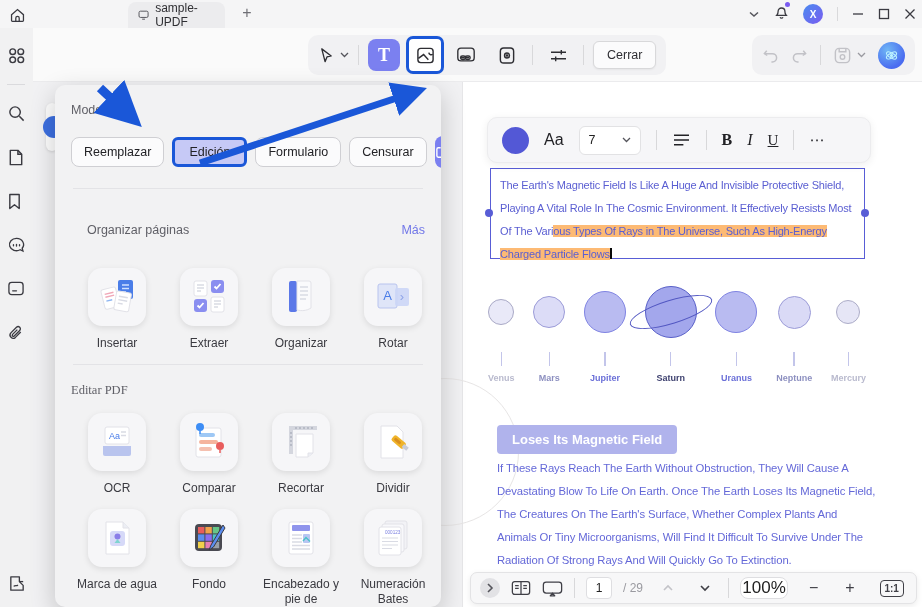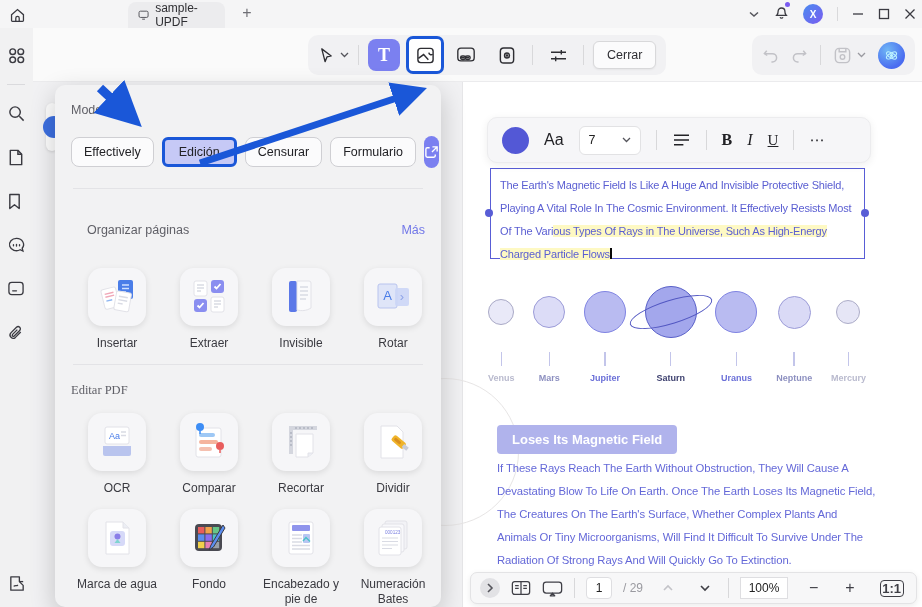--- a/index.html
+++ b/index.html
@@ -67,21 +67,21 @@
   .size-box { width:62px; height:29px; background:#fff; border:1px solid #e2e2e4; border-radius:6px; display:flex; align-items:center; padding:0 9px; font-size:12.5px; color:#222; }
   .size-box .cv { margin-left:auto; }
   .fmt-b { font-size:16px; font-weight:bold; color:#222226; font-family:"Liberation Serif",serif; }
   .fmt-i { font-size:16px; font-style:italic; color:#222226; font-family:"Liberation Serif",serif; }
   .fmt-u { font-size:15px; text-decoration:underline; color:#222226; font-family:"Liberation Serif",serif; }
   .fmt-more { font-size:15px; color:#222226; letter-spacing:1px; }
 
   
   .textbox { position:absolute; left:490px; top:168px; width:375px; height:91px; border:1.5px solid #585dd6; background:#fff; padding:5px 9px; font-size:11px; letter-spacing:-0.18px; line-height:23px; color:#5a5ed2; z-index:2; }
   .handle { position:absolute; width:8px; height:8px; border-radius:50%; background:#585dd6; z-index:3; }
-  .sel { background:#fef9c3; }
+  .sel { background:#fdba74; }
   .caret { display:inline-block; width:2.5px; height:11px; background:#0a0a0a; vertical-align:-1px; }
 
   
   .planets { position:absolute; left:488px; top:281px; width:378px; display:flex; justify-content:space-between; z-index:2; }
   .planet { display:flex; flex-direction:column; align-items:center; }
   .orb-row { height:62px; display:flex; align-items:center; justify-content:center; }
   .orb { border-radius:50%; position:relative; }
   .tick { width:1.5px; height:14px; background:#c3c5ea; margin:9px 0 7px; }
   .pl-label { font-size:9px; font-weight:bold; }
   .o-venus   { width:26px; height:26px; background:#e9e9f8; border:1px solid #a9a9c6; }
@@ -96,23 +96,23 @@
 
   
   .badge { position:absolute; left:497px; top:425px; background:#b0b3ec; color:#fff; font-size:13px; font-weight:bold; padding:7px 15px; border-radius:4px; z-index:2; }
   .para { position:absolute; left:497px; top:457px; width:382px; font-size:11.3px; letter-spacing:-0.1px; line-height:23px; color:#6468d8; z-index:2; }
 
   
   .botbar { position:absolute; left:470px; top:572px; width:447px; height:32px; background:#f7f7f8; border:1px solid #e3e3e5; border-radius:7px; box-shadow:0 2px 6px rgba(0,0,0,.08); display:flex; align-items:center; padding:0 9px; gap:11px; z-index:7; }
   .exp-btn { width:20px; height:20px; border-radius:50%; background:#e2e2e5; display:flex; align-items:center; justify-content:center; }
   .pg-box { width:26px; height:22px; background:#fff; border:1px solid #dedee1; border-radius:4px; font-size:12px; color:#222; display:flex; align-items:center; justify-content:center; }
   .pg-total { font-size:12px; color:#9a9aa0; }
-  .zoom-box { width:48px; height:22px; background:#fff; border:1px solid #dedee1; border-radius:0; font-size:12px; color:#222; display:flex; align-items:center; justify-content:center; }
+  .zoom-box { width:48px; height:22px; background:#fff; border:1px solid #dedee1; border-radius:8px; font-size:17px; color:#222; display:flex; align-items:center; justify-content:center; }
   .zbtn { font-size:16px; color:#3f3f46; }
-  .fit-box { width:24px; height:17px; border:1.5px solid #3f3f46; border-radius:4px; font-size:13px; color:#3f3f46; display:flex; align-items:center; justify-content:center; font-weight:bold; }
+  .fit-box { width:24px; height:17px; border:1.5px solid #3f3f46; border-radius:4px; font-size:10px; color:#3f3f46; display:flex; align-items:center; justify-content:center; font-weight:bold; }
 
   
   .overlay { position:absolute; left:0; top:0; width:922px; height:607px; z-index:10; pointer-events:none; }
 
   
   .ic { display:flex; align-items:center; justify-content:center; }
 </style>
 </head>
 <body>
 
@@ -369,24 +369,24 @@
     <div class="pl-label l-faint">Mercury</div>
   </div>
 </div>
 
 <div class="badge">Loses Its Magnetic Field</div>
 <div class="para">If These Rays Reach The Earth Without Obstruction, They Will Cause A Devastating Blow To Life On Earth. Once The Earth Loses Its Magnetic Field, The Creatures On The Earth's Surface, Whether Complex Plants And Animals Or Tiny Microorganisms, Will Find It Difficult To Survive Under The Radiation Of Strong Rays And Will Quickly Go To Extinction.</div>
 
 <div class="panel">
   <div class="sec-label">Modo</div>
   <div class="modes">
-    <div class="mode-btn">Effectively</div>
+    <div class="mode-btn">Reemplazar</div>
     <div class="mode-btn selected">Edición</div>
+    <div class="mode-btn">Formulario</div>
     <div class="mode-btn">Censurar</div>
-    <div class="mode-btn">Formulario</div>
     <div class="ext-btn">
       <svg width="15" height="15" viewBox="0 0 16 16" fill="none" stroke="#fff" stroke-width="1.5">
           <path d="M6 3 H3.5 a1.5 1.5 0 0 0 -1.5 1.5 v7 a1.5 1.5 0 0 0 1.5 1.5 h7 a1.5 1.5 0 0 0 1.5 -1.5 V10"></path>
           <path d="M9 2 h5 v5 M14 2 L8.5 7.5"></path>
         </svg>
     </div>
   </div>
   <div class="p-div"></div>
 
   <div class="sec-head">
@@ -428,21 +428,21 @@
       <div class="tool-label">Extraer</div>
     </div>
     <div class="tool">
       <div class="tool-card">
           <svg width="44" height="44" viewBox="0 0 44 44">
         <rect x="10" y="6" width="8" height="31" rx="2" fill="#5b78e8"></rect>
         <path d="M18 6 h12 a2 2 0 0 1 2 2 v25 c-5 3 -9 3 -14 2 Z" fill="#fafafc" stroke="#e2e2e8"></path>
         <path d="M21 12 h8 M21 16 h8 M21 20 h8 M21 24 h6" stroke="#d9dbe4" stroke-width="1.4"></path>
       </svg>
         </div>
-      <div class="tool-label">Invisible</div>
+      <div class="tool-label">Organizar</div>
     </div>
     <div class="tool">
       <div class="tool-card">
           <svg width="44" height="44" viewBox="0 0 44 44">
         <rect x="7" y="9" width="19" height="24" rx="2" fill="#dfe5f8" stroke="#b9c4ee"></rect>
         <text x="16.5" y="25" text-anchor="middle" font-size="13" fill="#4a7de8" font-family="Liberation Sans">A</text>
         <rect x="24" y="13" width="14" height="18" rx="2" fill="#ccd6f6" opacity="0.9"></rect>
         <text x="31" y="26" text-anchor="middle" font-size="13" fill="#8fa4e8" font-family="Liberation Sans">›</text>
       </svg>
         </div>

